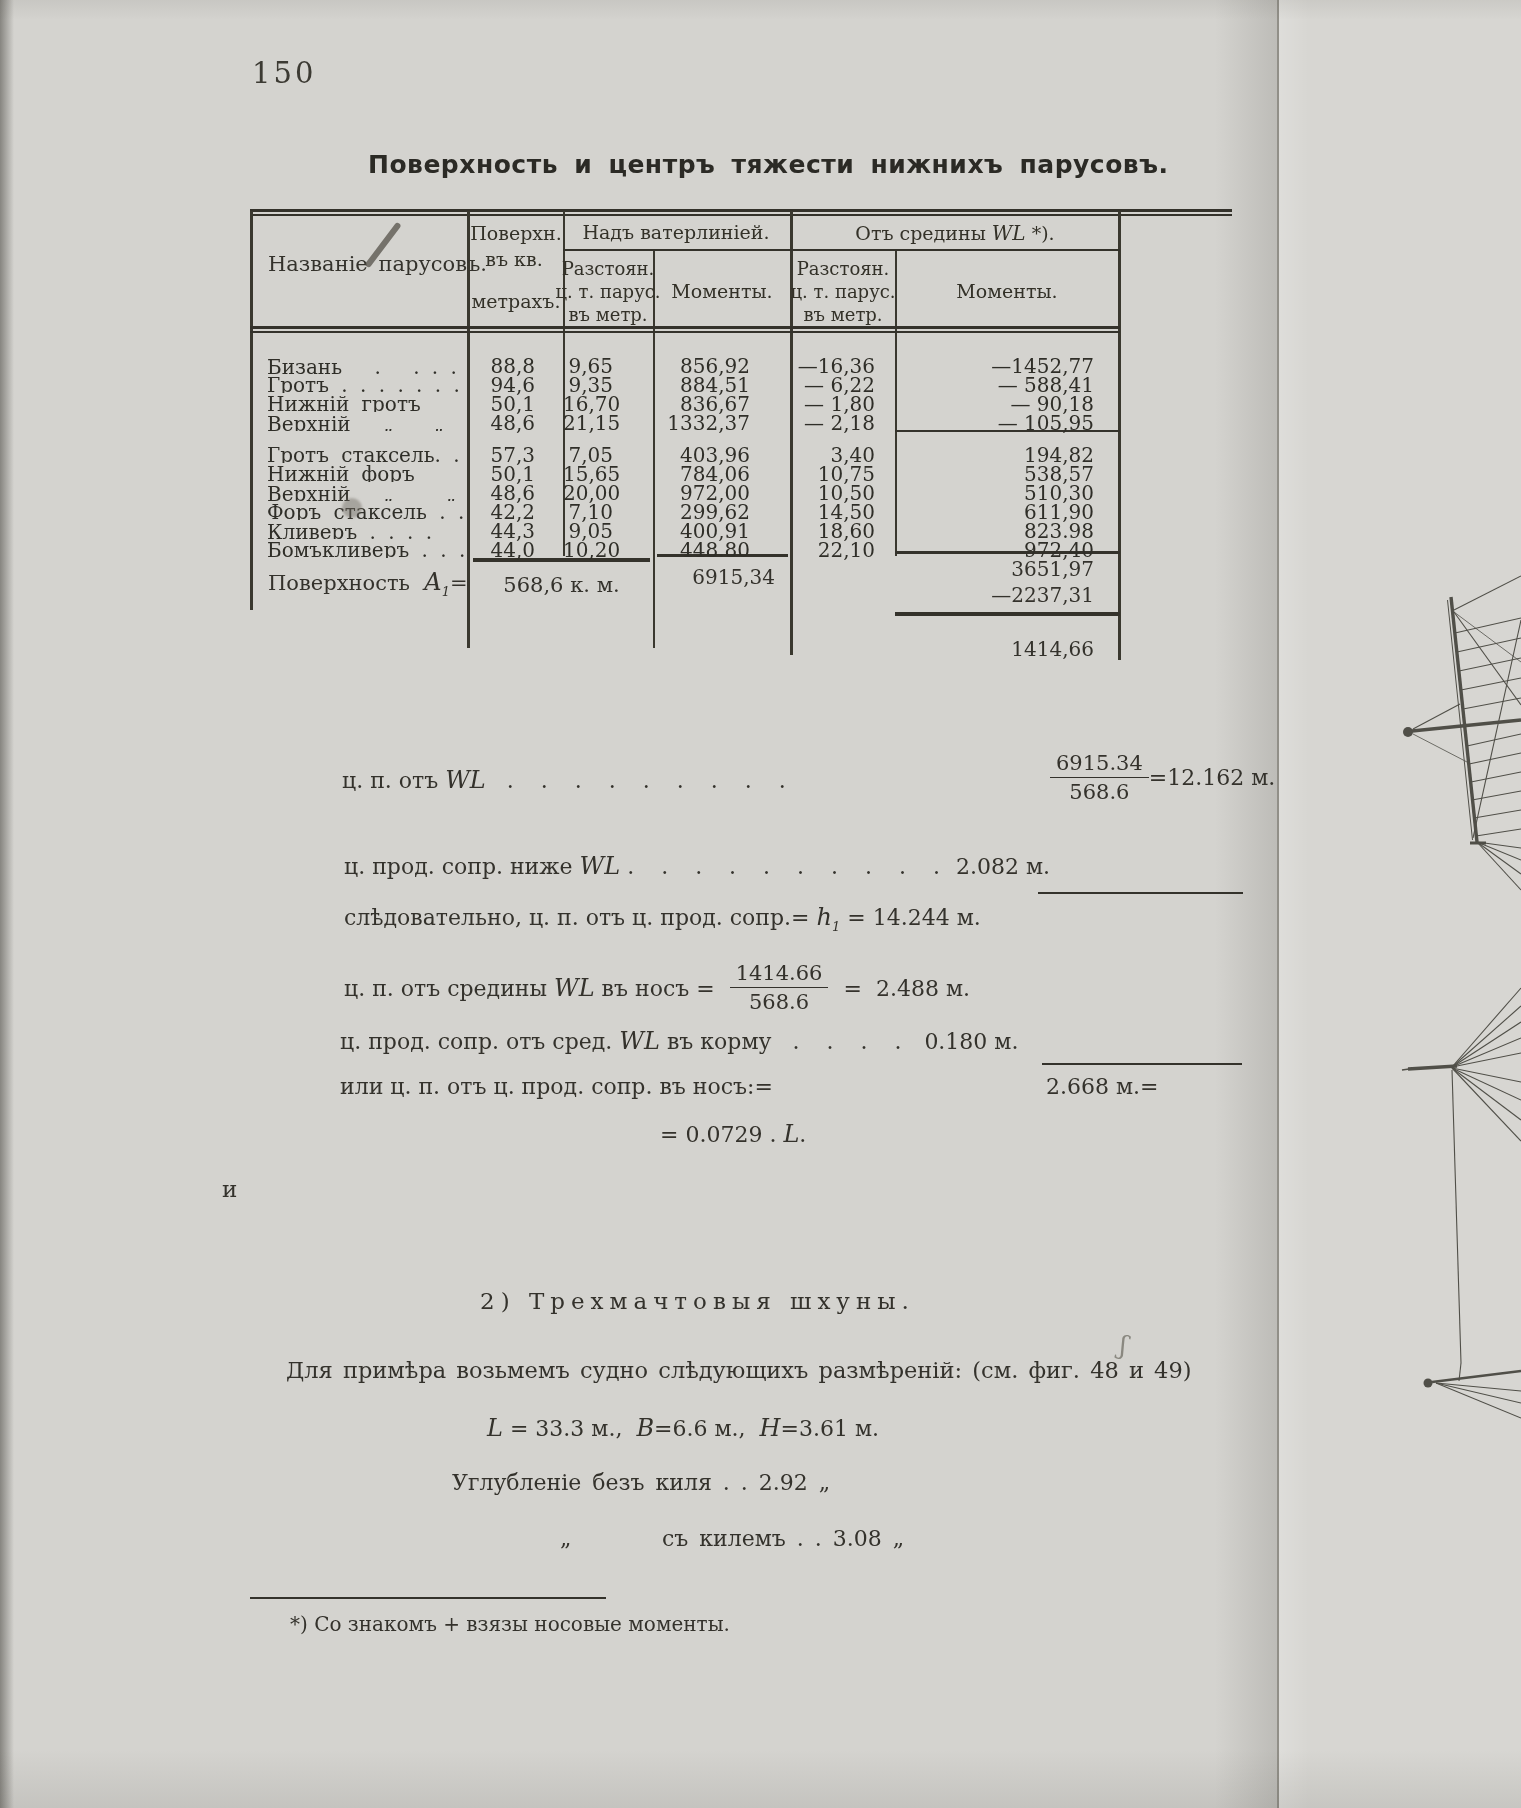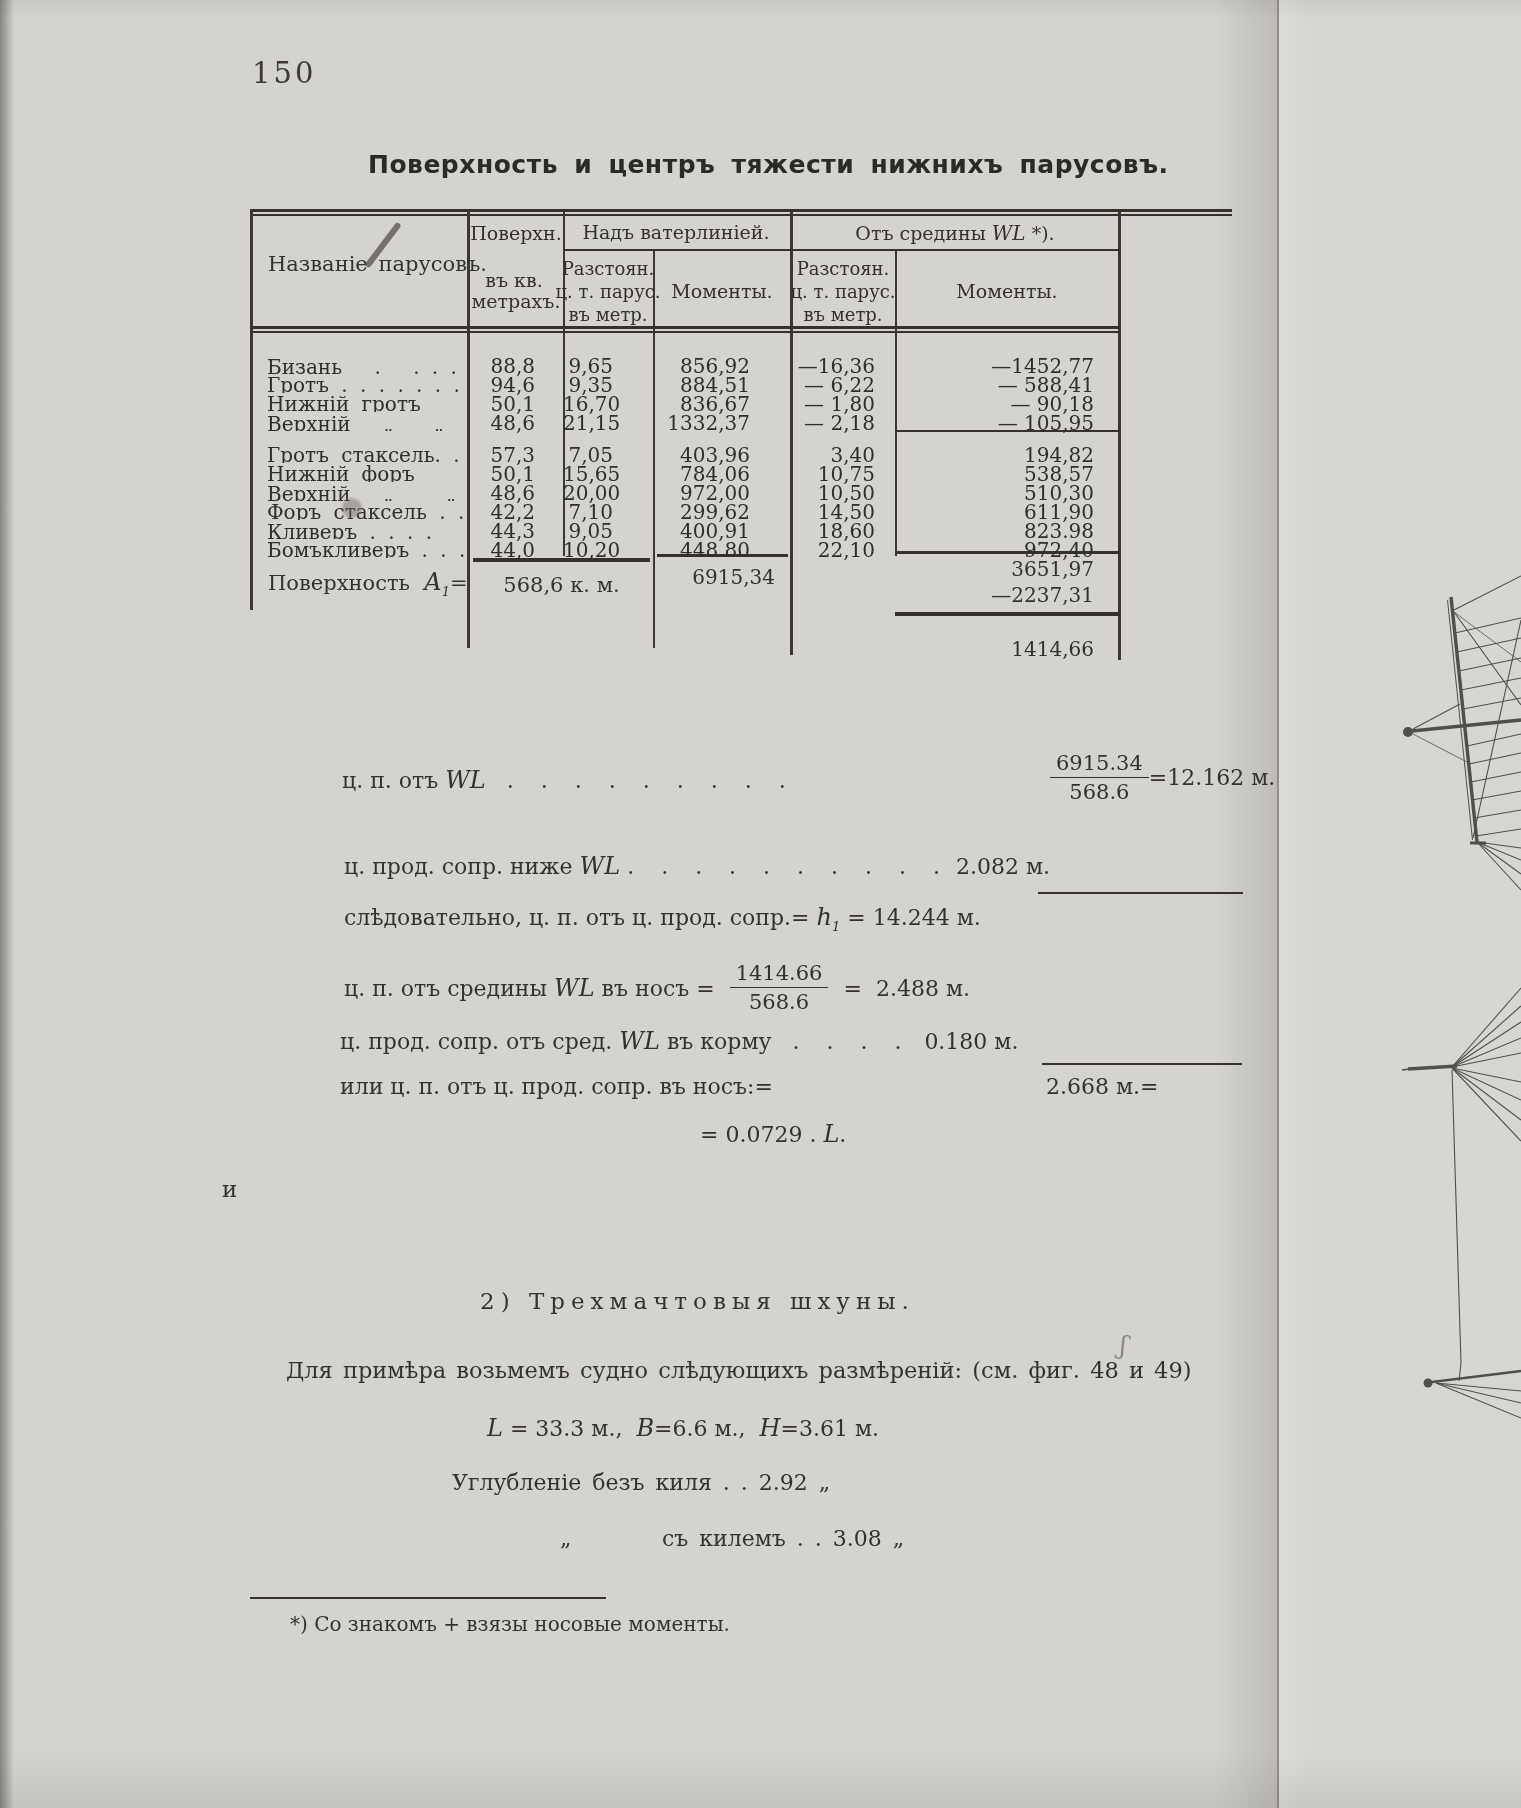--- a/index.html
+++ b/index.html
@@ -89,21 +89,21 @@
   <div class="ln" style="left:895px;top:430px;width:225px;height:1.5px;"></div>
 
   <div class="ln" style="left:473px;top:558px;width:177px;height:3.5px;"></div>
   <div class="ln" style="left:657px;top:554px;width:131px;height:3px;"></div>
   <div class="ln" style="left:895px;top:551px;width:225px;height:3px;"></div>
   <div class="ln" style="left:895px;top:612px;width:225px;height:3.5px;"></div>
 
   <div class="txt" style="left:268px;top:252px;font-size:21px;word-spacing:4px;">Названіе парусовъ.</div>
 
   <div class="th" style="left:516px;top:222px;">Поверхн.</div>
-  <div class="th" style="left:514px;top:269px;">въ кв.</div>
+  <div class="th" style="left:514px;top:248px;">въ кв.</div>
   <div class="th" style="left:516px;top:290px;">метрахъ.</div>
 
   <div class="th" style="left:676px;top:221px;">Надъ ватерлиніей.</div>
   <div class="th" style="left:955px;top:221px;">
     <span>Отъ средины</span>
     <span class="it" style="font-size:20px;">WL</span>
     <span>*).</span>
   </div>
 
   <div class="th3" style="left:608px;top:257px;">
@@ -260,21 +260,21 @@
     <span class="dots">. . . .</span>&nbsp;&nbsp;
     <span>0.180 м.</span>
   </div>
   <div class="ln" style="left:1042px;top:1063px;width:200px;height:1.5px;"></div>
 
   <div class="formula" style="left:340px;top:1074px;">
     <span>или ц. п. отъ ц. прод. сопр. въ носъ:=</span>
   </div>
   <div class="formula" style="left:1046px;top:1074px;">2.668 м.=</div>
 
-  <div class="formula" style="left:660px;top:1120px;margin-left:40px;">
+  <div class="formula" style="left:660px;top:1120px;">
     <span>= 0.0729 .</span>
     <span class="it">L</span><span>.</span>
   </div>
 
   <div class="formula" style="left:222px;top:1176px;font-size:23px;">и</div>
 
   <div class="txt" style="left:480px;top:1288px;font-size:23px;letter-spacing:6px;">2) Трехмачтовыя шхуны.</div>
 
   <div class="txt" style="left:286px;top:1357px;font-size:22.5px;word-spacing:3px;">Для примѣра возьмемъ судно слѣдующихъ размѣреній: (см. фиг. 48 и 49)</div>
 

